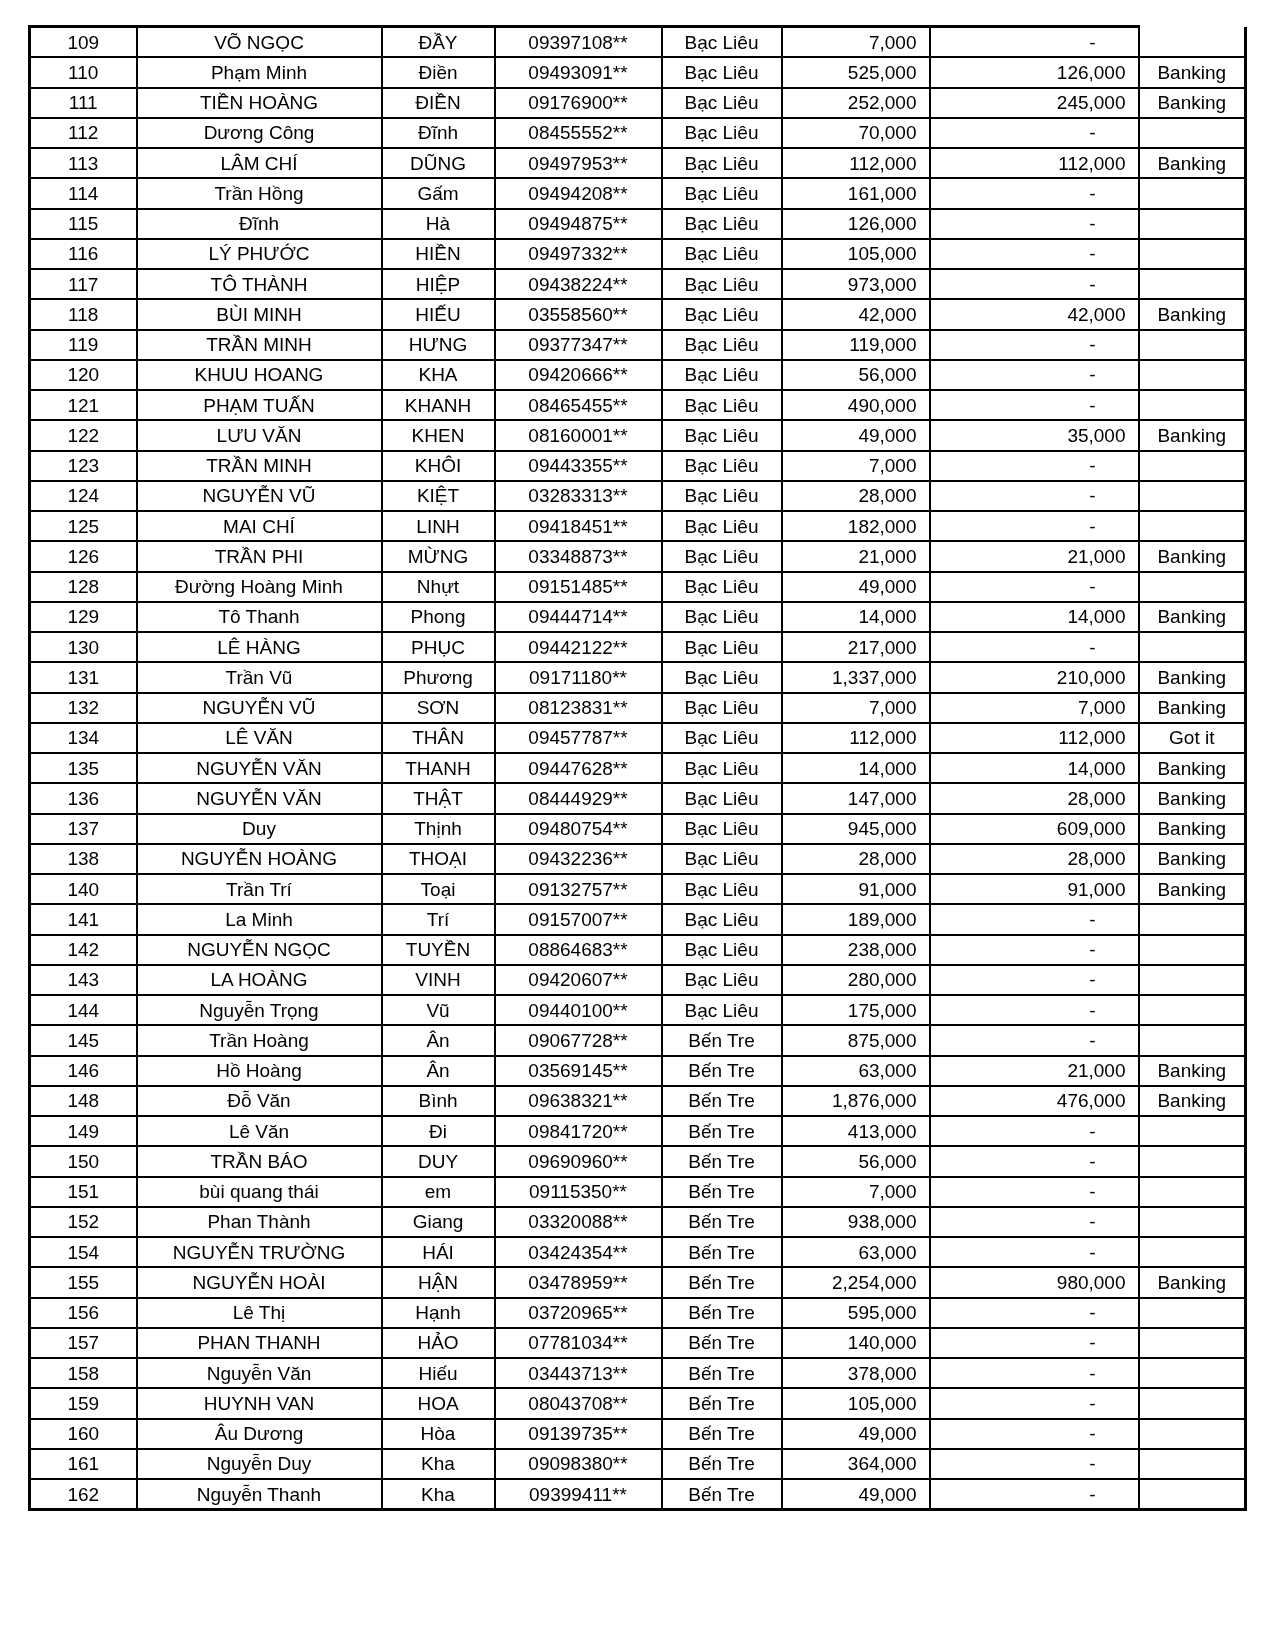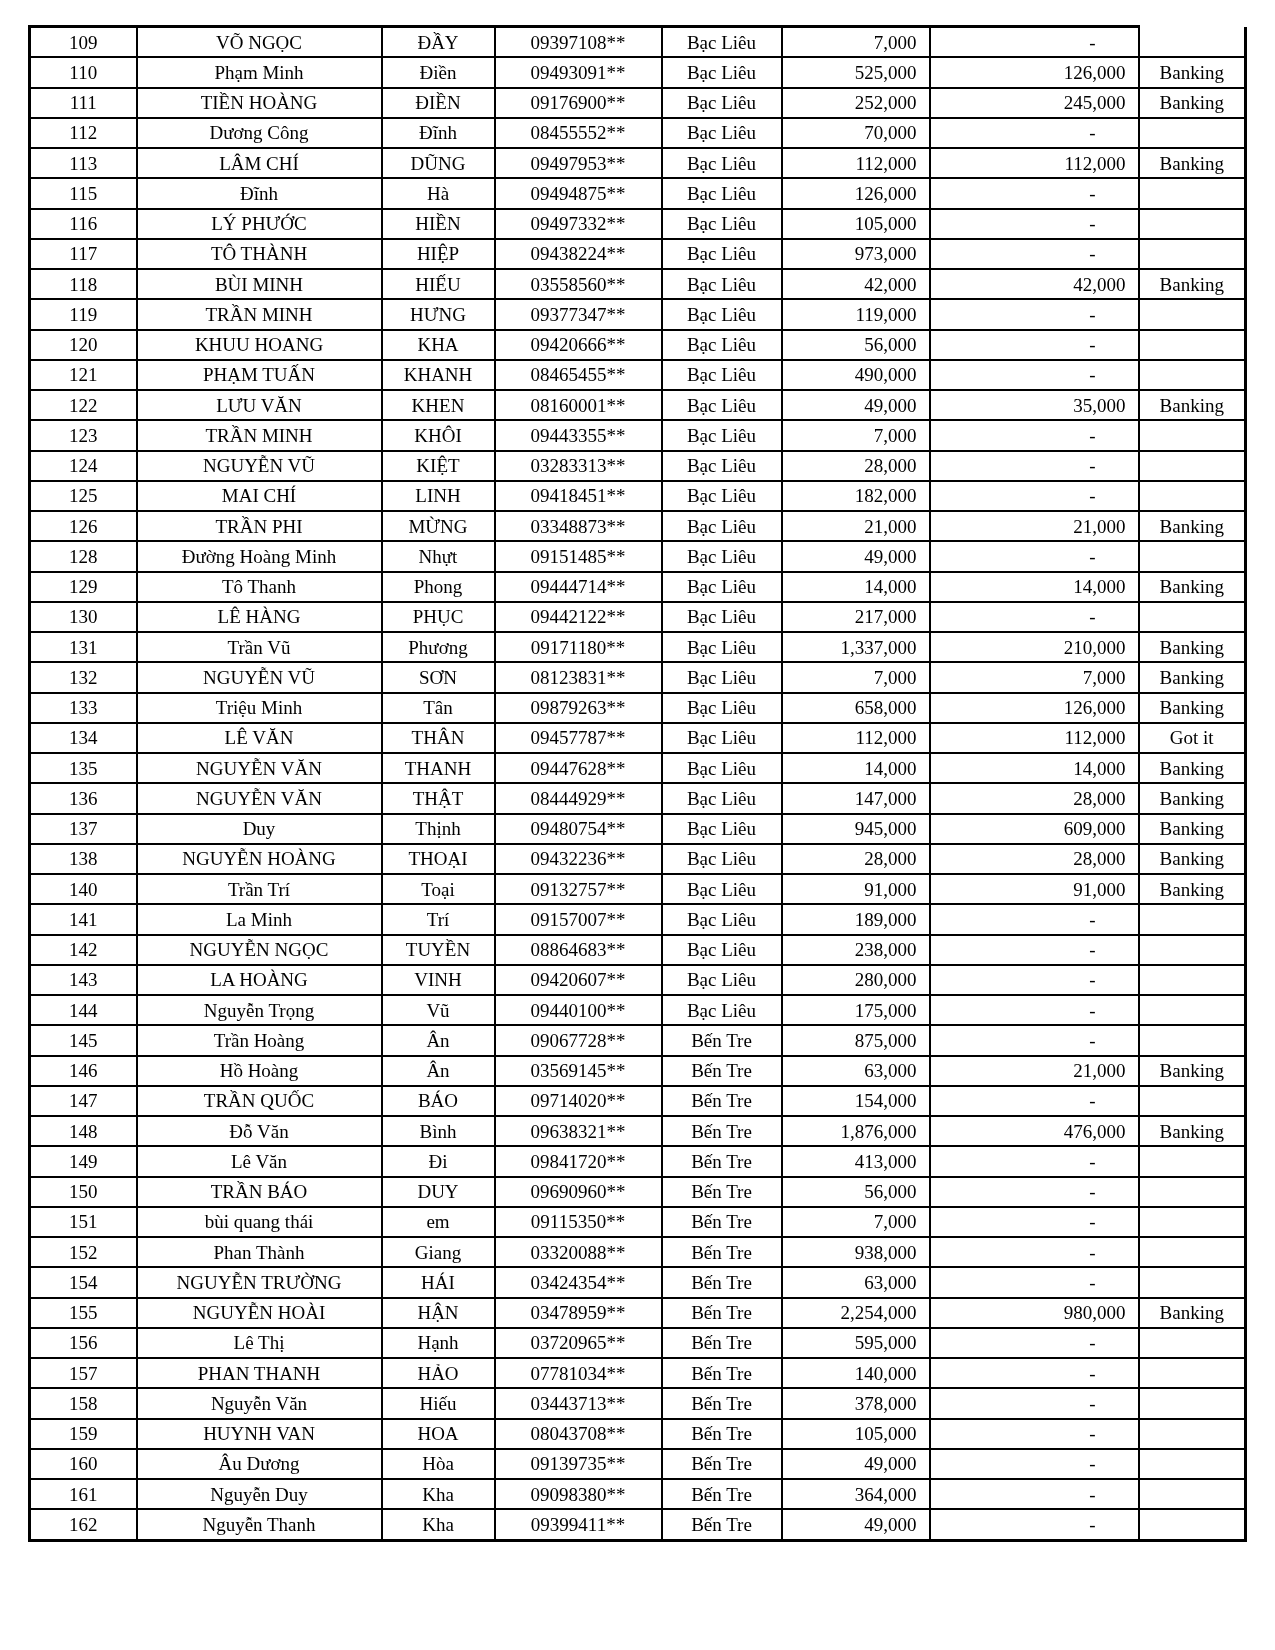--- a/index.html
+++ b/index.html
@@ -5,21 +5,21 @@
   html, body {
     margin: 0;
     padding: 0;
     background: #ffffff;
   }
   .page {
     position: relative;
     width: 1275px;
     height: 1650px;
     background: #ffffff;
-    font-family: Liberation Serif, serif;
+    font-family: Liberation Sans, sans-serif;
     color: #000000;
   }
   table.sheet {
     position: absolute;
     left: 28px;
     top: 25px;
     width: 1216px;
     border-collapse: collapse;
     table-layout: fixed;
   }
@@ -111,20 +111,30 @@
           <td>113</td>
           <td>LÂM CHÍ</td>
           <td>DŨNG</td>
           <td>09497953**</td>
           <td>Bạc Liêu</td>
           <td class="c-num">112,000</td>
           <td class="c-num">112,000</td>
           <td>Banking</td>
         </tr>
         <tr>
+          <td>114</td>
+          <td>Trần Hồng</td>
+          <td>Gấm</td>
+          <td>09494208**</td>
+          <td>Bạc Liêu</td>
+          <td class="c-num">161,000</td>
+          <td class="c-dash">-</td>
+          <td></td>
+        </tr>
+        <tr>
           <td>115</td>
           <td>Đĩnh</td>
           <td>Hà</td>
           <td>09494875**</td>
           <td>Bạc Liêu</td>
           <td class="c-num">126,000</td>
           <td class="c-dash">-</td>
           <td></td>
         </tr>
         <tr>
@@ -281,30 +291,20 @@
           <td>132</td>
           <td>NGUYỄN VŨ</td>
           <td>SƠN</td>
           <td>08123831**</td>
           <td>Bạc Liêu</td>
           <td class="c-num">7,000</td>
           <td class="c-num">7,000</td>
           <td>Banking</td>
         </tr>
         <tr>
-          <td>133</td>
-          <td>Triệu Minh</td>
-          <td>Tân</td>
-          <td>09879263**</td>
-          <td>Bạc Liêu</td>
-          <td class="c-num">658,000</td>
-          <td class="c-num">126,000</td>
-          <td>Banking</td>
-        </tr>
-        <tr>
           <td>134</td>
           <td>LÊ VĂN</td>
           <td>THÂN</td>
           <td>09457787**</td>
           <td>Bạc Liêu</td>
           <td class="c-num">112,000</td>
           <td class="c-num">112,000</td>
           <td>Got it</td>
         </tr>
         <tr>
@@ -409,30 +409,20 @@
         </tr>
         <tr>
           <td>146</td>
           <td>Hồ  Hoàng</td>
           <td>Ân</td>
           <td>03569145**</td>
           <td>Bến Tre</td>
           <td class="c-num">63,000</td>
           <td class="c-num">21,000</td>
           <td>Banking</td>
-        </tr>
-        <tr>
-          <td>147</td>
-          <td>TRẦN QUỐC</td>
-          <td>BÁO</td>
-          <td>09714020**</td>
-          <td>Bến Tre</td>
-          <td class="c-num">154,000</td>
-          <td class="c-dash">-</td>
-          <td></td>
         </tr>
         <tr>
           <td>148</td>
           <td>Đỗ Văn</td>
           <td>Bình</td>
           <td>09638321**</td>
           <td>Bến Tre</td>
           <td class="c-num">1,876,000</td>
           <td class="c-num">476,000</td>
           <td>Banking</td>

